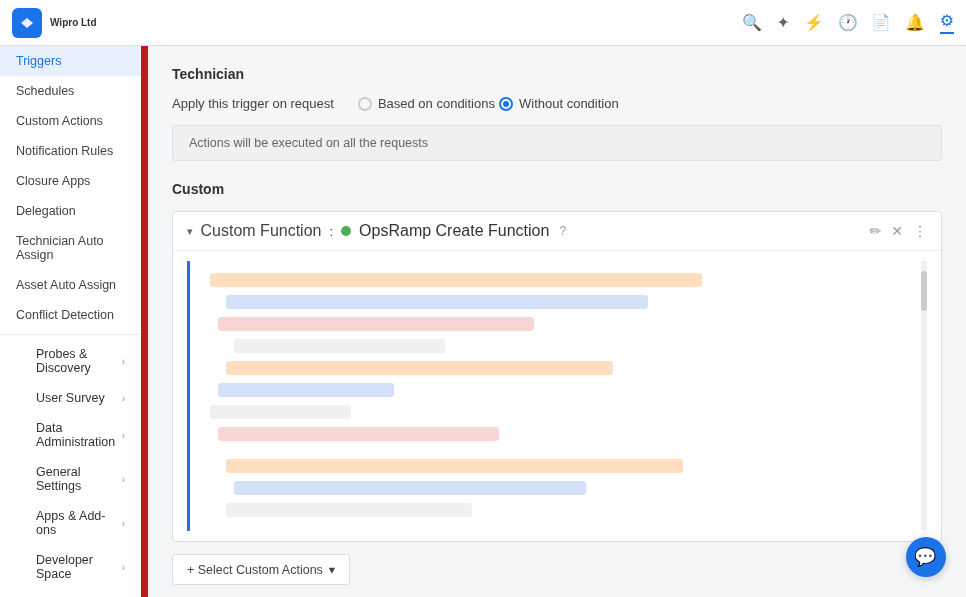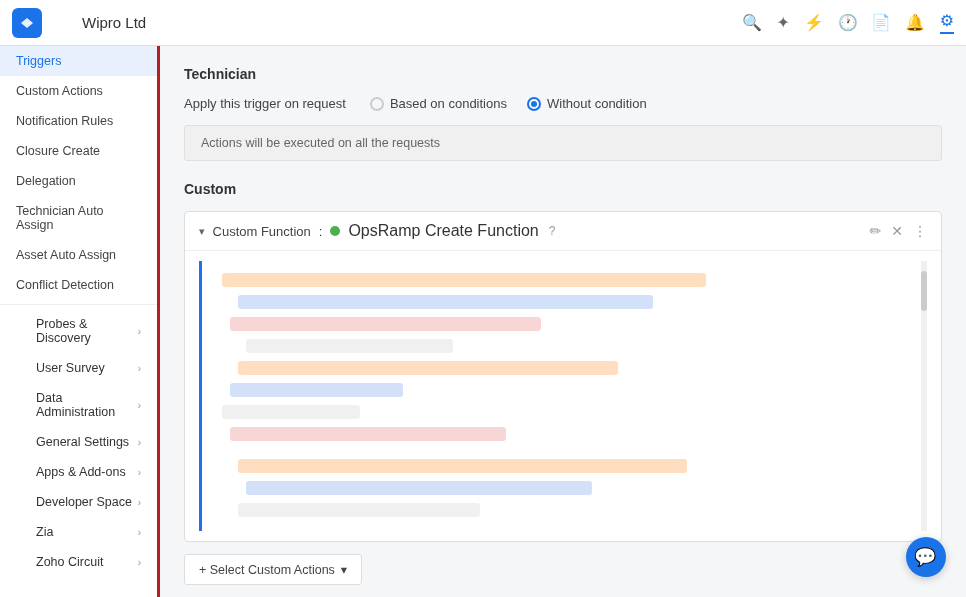--- a/index.html
+++ b/index.html
@@ -1,56 +1,56 @@
 <!DOCTYPE html>
 <html><head>
   <meta charset="utf-8">
   <style>
     * { box-sizing: border-box; margin: 0; padding: 0; }
     body { font-family: -apple-system, BlinkMacSystemFont, 'Segoe UI', sans-serif; font-size: 13px; background: #f5f6f8; color: #333; display: flex; flex-direction: column; height: 597px; width: 966px; overflow: hidden; }
 
     
     .topbar { height: 46px; background: #fff; border-bottom: 1px solid #e0e0e0; display: flex; align-items: center; padding: 0 12px; gap: 8px; }
     .topbar-logo { width: 30px; height: 30px; background: #1a73e8; border-radius: 6px; display: flex; align-items: center; justify-content: center; color: #fff; font-size: 11px; font-weight: bold; flex-shrink: 0; }
-    .topbar-title { font-size: 15px; font-weight: 400; color: #333; margin-left: 32px; }
+    .topbar-title { font-size: 10px; font-weight: 700; color: #333; }
     .topbar-spacer { flex: 1; }
     .topbar-icons { display: flex; align-items: center; gap: 14px; color: #666; }
     .topbar-icon { cursor: pointer; font-size: 16px; }
     .topbar-icon.active { color: #1a73e8; border-bottom: 2px solid #1a73e8; padding-bottom: 2px; }
 
     
     .layout { display: flex; flex: 1; overflow: hidden; }
 
     
-    .sidebar { width: 160px; background: #fff; border-right: 3px solid #b91c1c; overflow-y: auto; flex-shrink: 0; }
+    .sidebar { width: 148px; background: #fff; border-right: 7px solid #b91c1c; overflow-y: auto; flex-shrink: 0; }
     .sidebar-item { padding: 8px 16px; font-size: 12.5px; color: #444; cursor: pointer; display: flex; align-items: center; justify-content: space-between; }
     .sidebar-item.active { color: #1a73e8; background: #e8f0fe; font-weight: 500; }
     .sidebar-item.section-header { color: #333; font-weight: 500; padding-left: 36px; }
     .sidebar-chevron { font-size: 10px; color: #999; }
     .sidebar-divider { height: 1px; background: #eee; margin: 4px 0; }
 
     
     .main { flex: 1; overflow-y: auto; padding: 20px 24px; background: #f5f6f8; }
 
     
     .section-title { font-size: 14px; font-weight: 600; color: #333; margin-bottom: 14px; }
     .conditions-row { display: flex; align-items: center; gap: 24px; margin-bottom: 14px; }
     .conditions-label { font-size: 13px; color: #444; }
-    .radio-group { display: flex; align-items: center; gap: 20px; }
+    .radio-group { display: flex; align-items: center; gap: 4px; }
     .radio-option { display: flex; align-items: center; gap: 6px; font-size: 13px; color: #444; cursor: pointer; }
     .radio-dot { width: 14px; height: 14px; border-radius: 50%; border: 2px solid #ccc; display: flex; align-items: center; justify-content: center; }
     .radio-dot.selected { border-color: #1a73e8; }
     .radio-dot.selected::after { content: ''; width: 6px; height: 6px; background: #1a73e8; border-radius: 50%; display: block; }
     .info-bar { background: #f0f0f0; border: 1px solid #e0e0e0; border-radius: 3px; padding: 10px 16px; font-size: 12.5px; color: #666; margin-bottom: 20px; }
 
     
     .actions-box { background: #fff; border: 1px solid #ddd; border-radius: 4px; padding: 0; }
     .action-header { display: flex; align-items: center; gap: 8px; padding: 10px 14px; border-bottom: 1px solid #eee; }
     .action-chevron { color: #666; font-size: 11px; }
-    .action-label { font-size: 13px; color: #444; font-weight: 500; }
+    .action-label { font-size: 16px; color: #444; font-weight: 500; }
     .action-green-dot { width: 10px; height: 10px; background: #4caf50; border-radius: 50%; display: inline-block; }
     .action-fn-name { font-size: 16px; color: #333; }
     .action-question { color: #999; font-size: 12px; cursor: pointer; margin-left: 2px; }
     .action-tools { margin-left: auto; display: flex; gap: 10px; color: #999; font-size: 14px; }
     .action-tool { cursor: pointer; }
 
     
     .code-area { padding: 12px 14px 12px 20px; border-left: 3px solid #1a73e8; margin: 10px 14px; background: #fff; height: 270px; overflow: hidden; position: relative; }
     .code-line { height: 14px; border-radius: 3px; margin-bottom: 8px; background: #f0f0f0; }
     .code-line.orange { background: rgba(255, 120, 0, 0.25); }
@@ -91,27 +91,30 @@
   </div>
 </div>
 
 <div class="layout">
 
   <div class="sidebar">
     <div class="sidebar-item active">
       <span>Triggers</span>
     </div>
     <div class="sidebar-item">
+      <span>Schedules</span>
+    </div>
+    <div class="sidebar-item">
       <span>Custom Actions</span>
     </div>
     <div class="sidebar-item">
       <span>Notification Rules</span>
     </div>
     <div class="sidebar-item">
-      <span>Closure Create</span>
+      <span>Closure Apps</span>
     </div>
     <div class="sidebar-item">
       <span>Delegation</span>
     </div>
     <div class="sidebar-item">
       <span>Technician Auto Assign</span>
     </div>
     <div class="sidebar-item">
       <span>Asset Auto Assign</span>
     </div>

